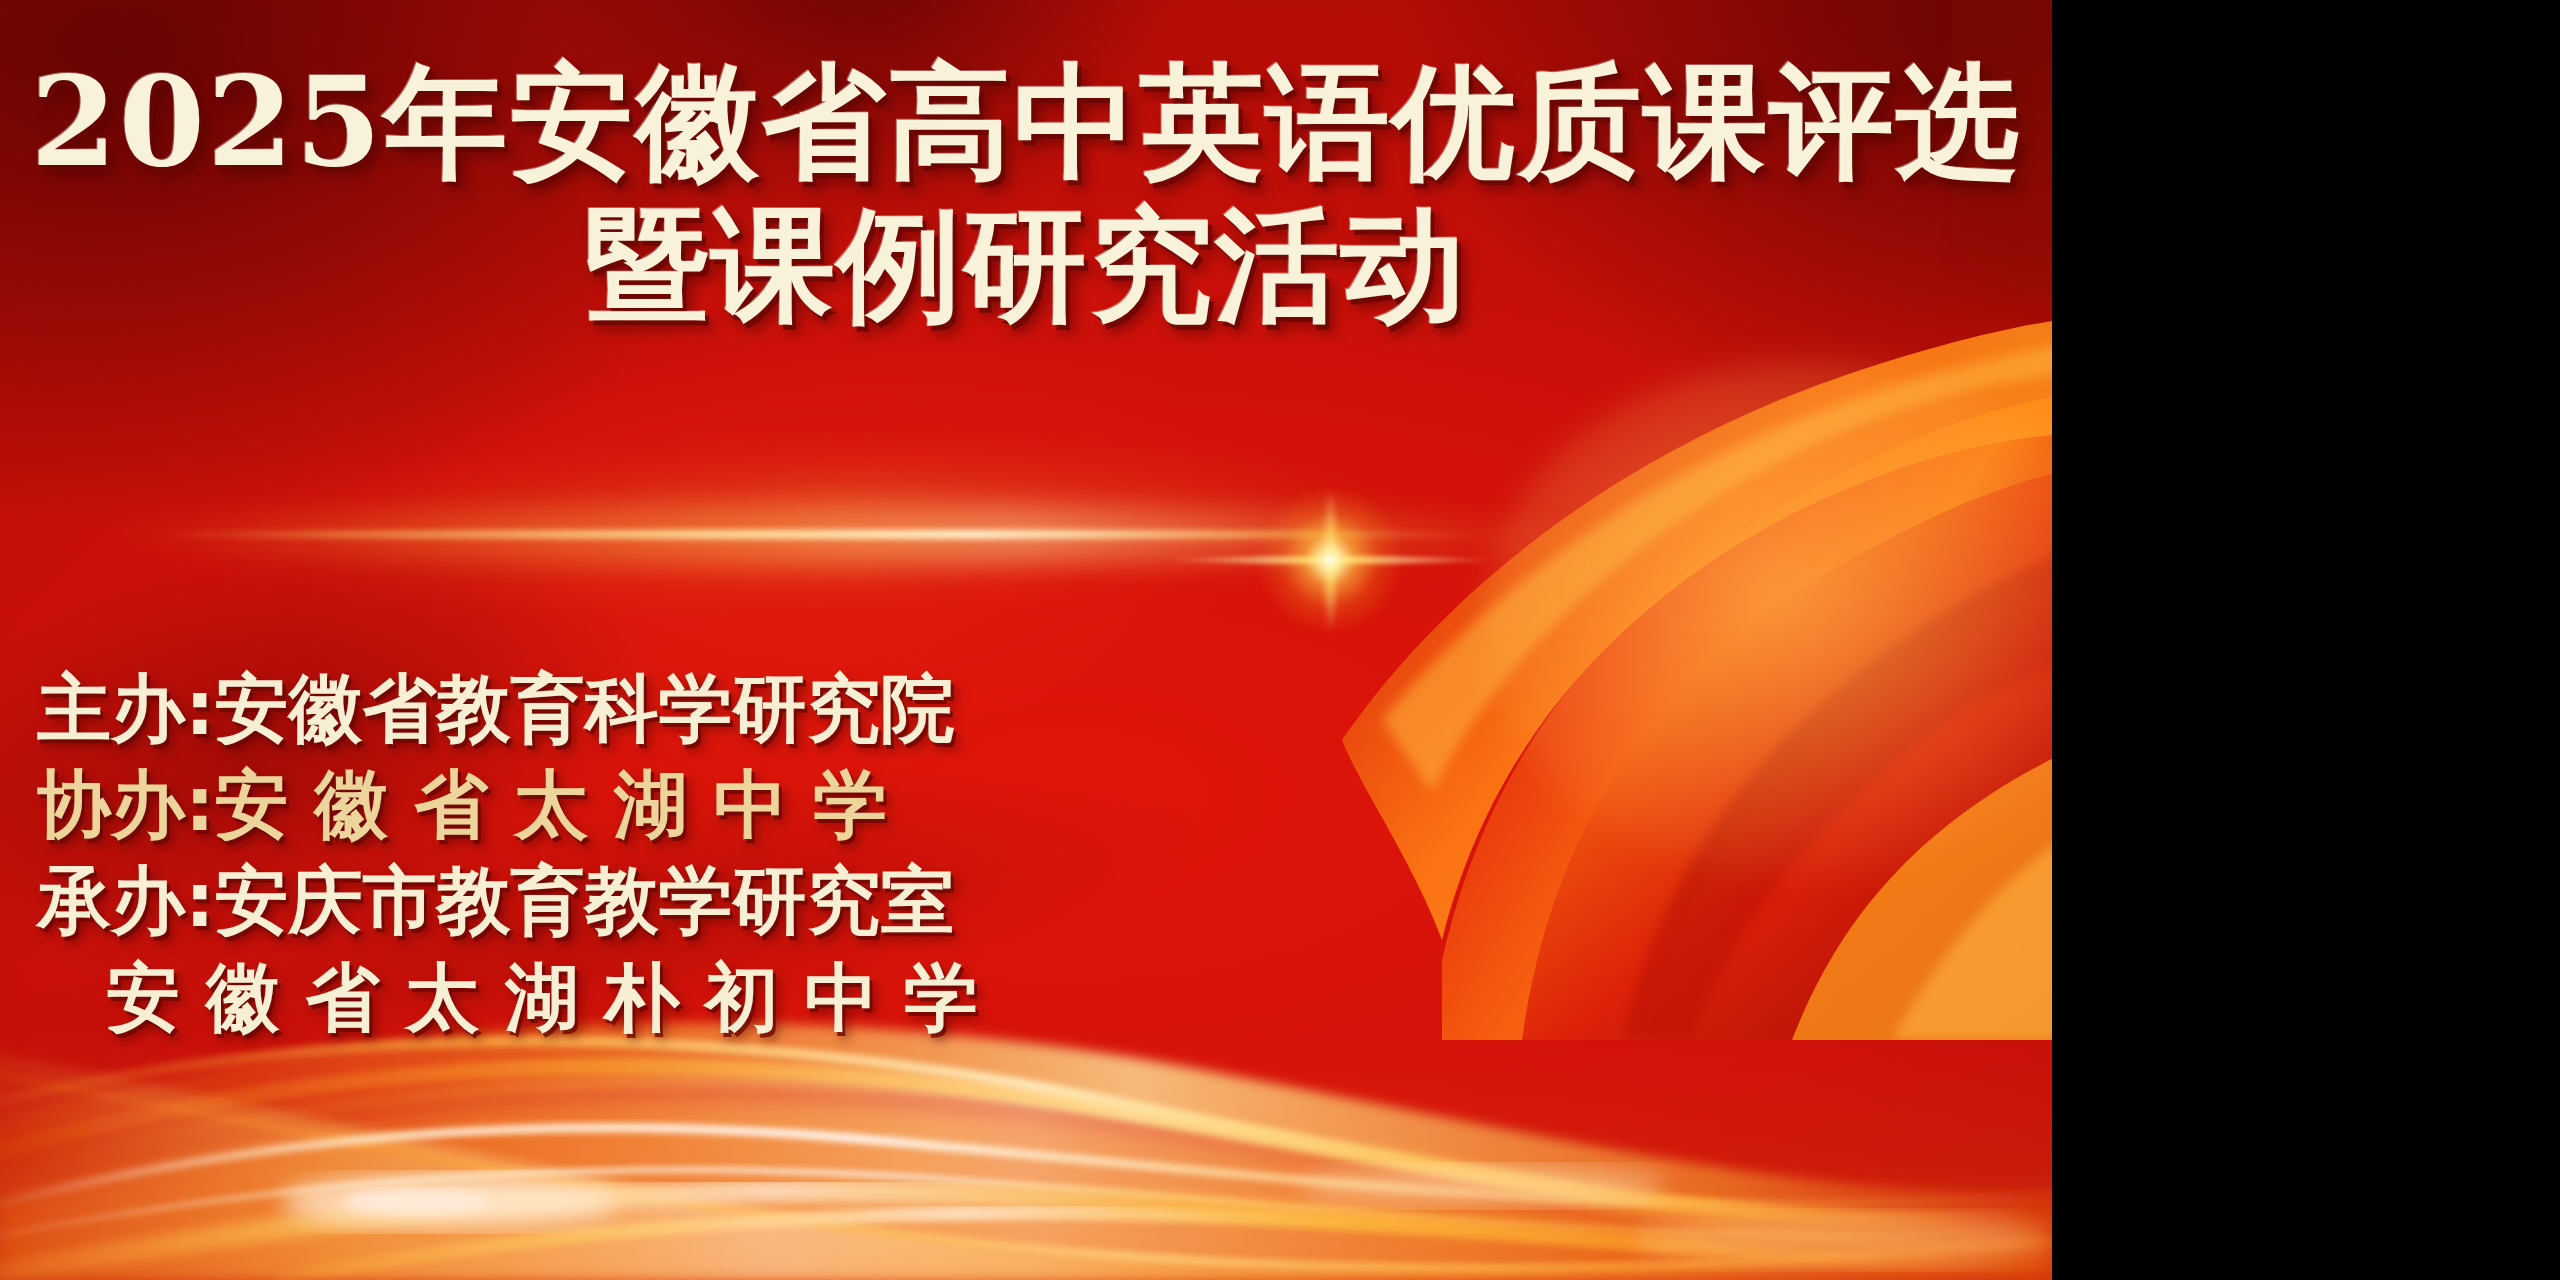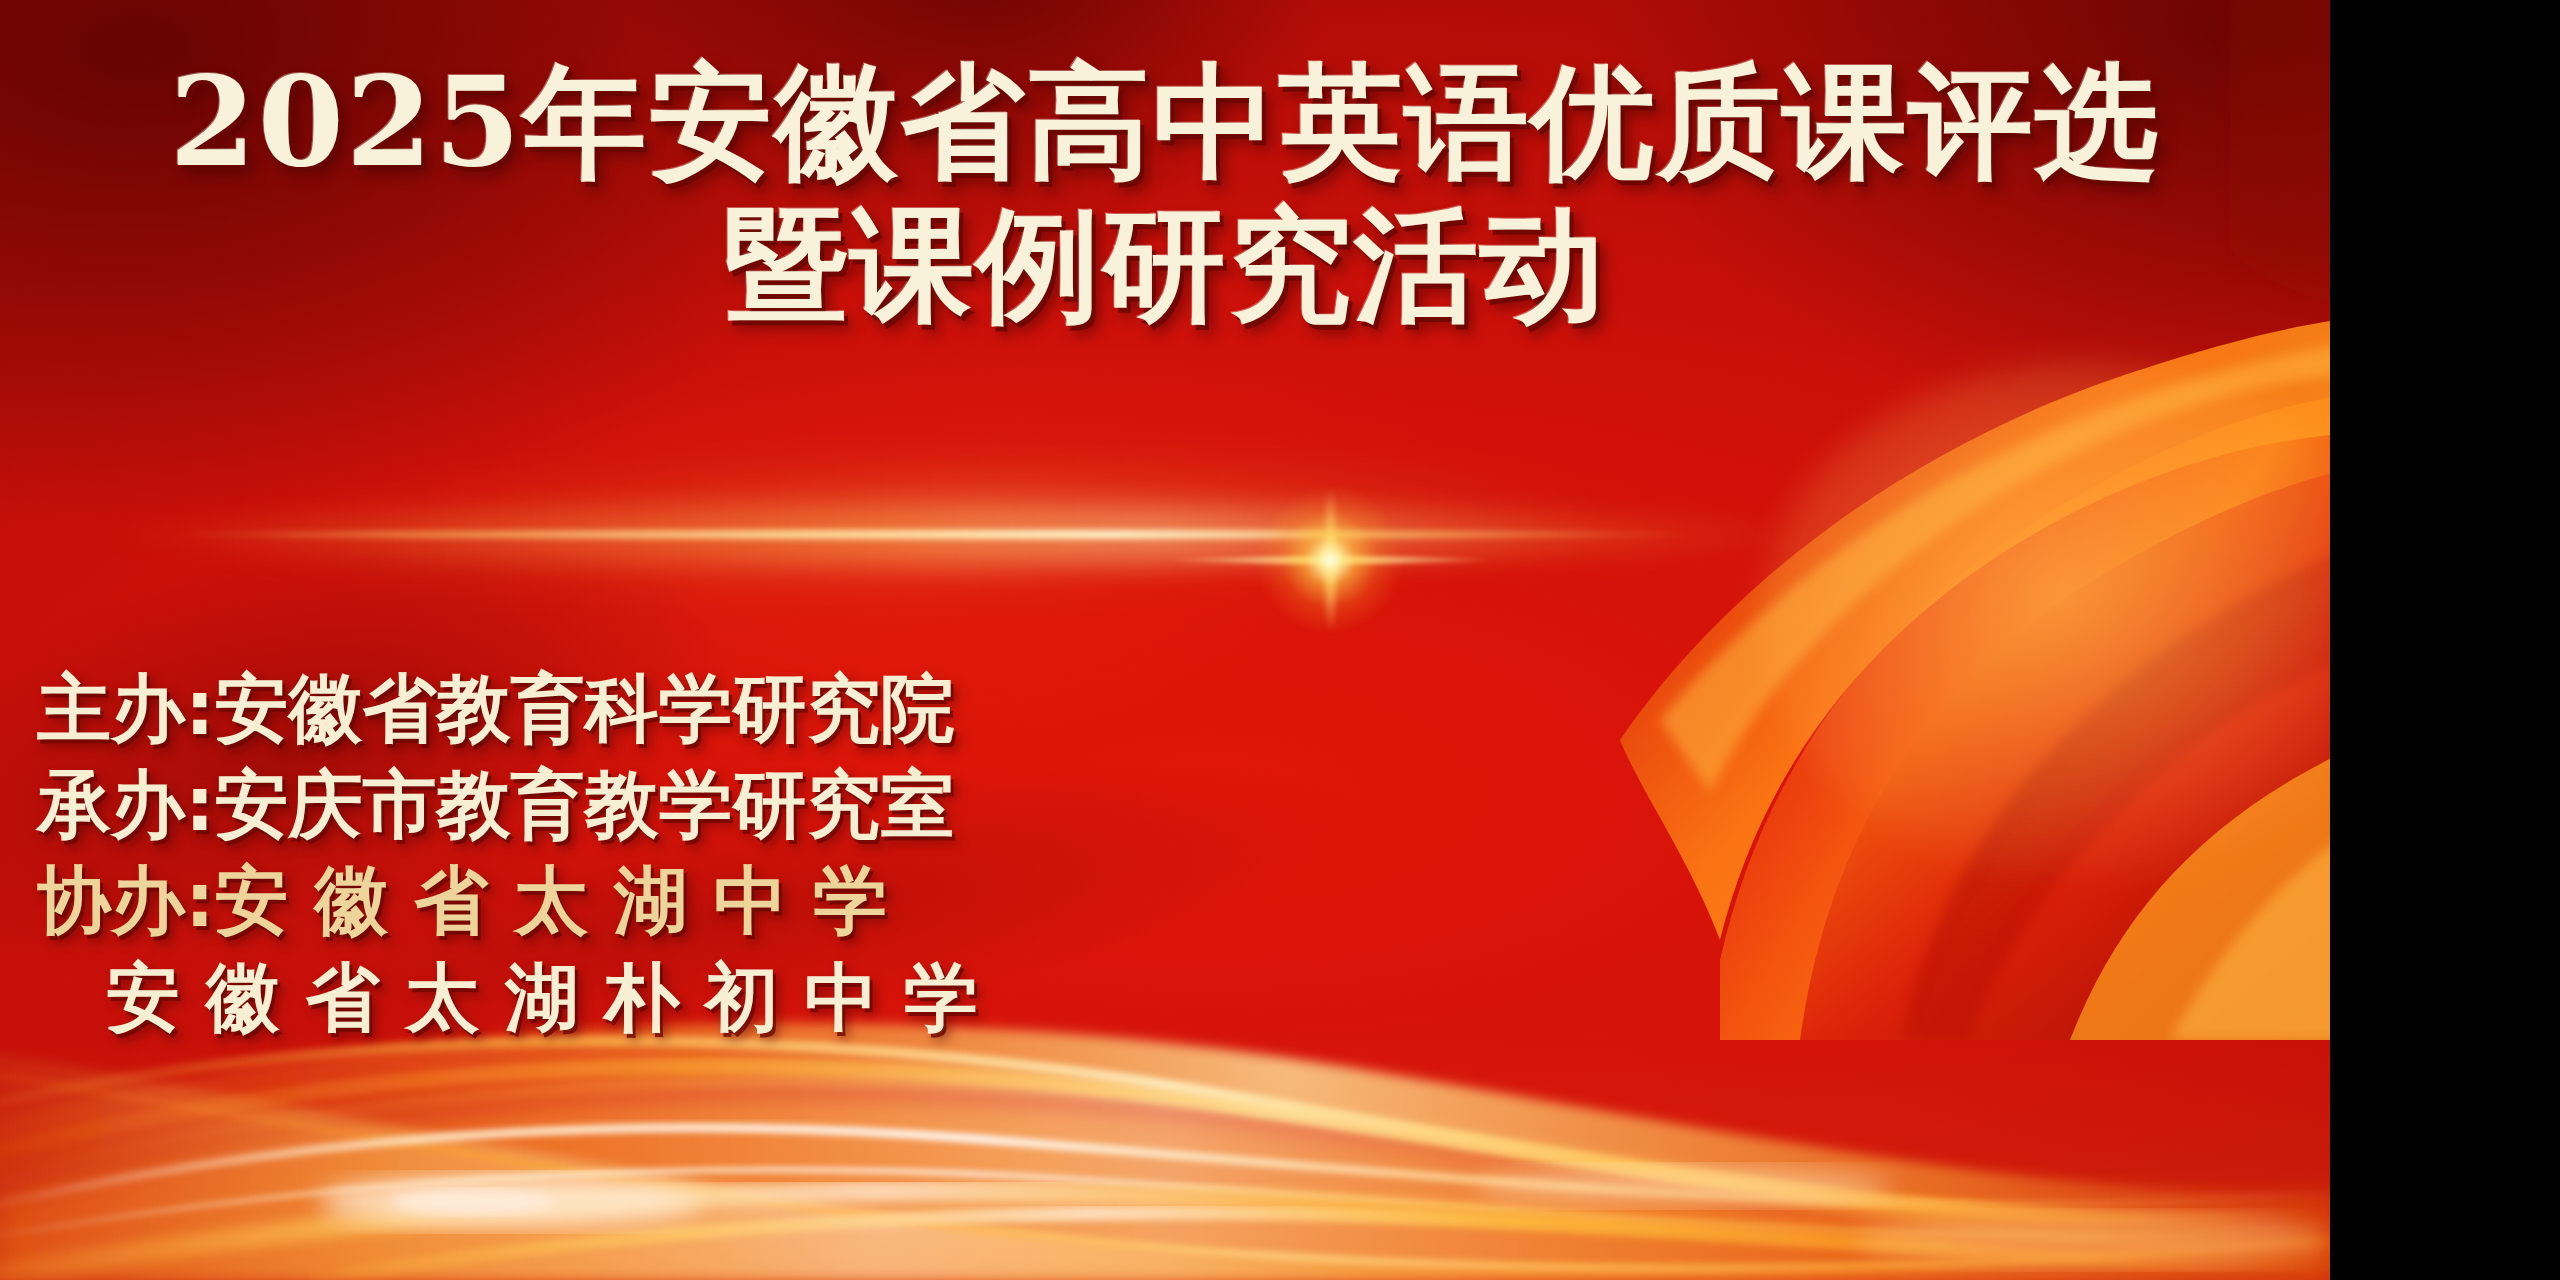--- a/index.html
+++ b/index.html
@@ -1,20 +1,20 @@
 <!DOCTYPE html>
 <html><head>
 <meta charset="utf-8">
 <style>
   html,body{margin:0;padding:0;background:#000;}
   body{font-family:"Liberation Sans","DejaVu Sans",sans-serif;}
 
   #banner{
     position:relative;
-    width:2330px;height:1280px;
+    width:2052px;height:1280px;
     overflow:hidden;
     background:#c9130a;
     isolation:isolate;
   }
 
   
   .bg-base{
     position:absolute;inset:0;
     background:
       radial-gradient(ellipse 120% 90% at 52% 62%, #e01609 0%, #d0110a 36%, #b00c06 72%, #8e0704 100%);
@@ -327,27 +327,27 @@
       <div class="title-line one">2025年安徽省高中英语优质课评选</div>
       <div class="title-line two">暨课例研究活动</div>
     </div>
 
     <div class="org-block">
 
       <div class="org-line">
         <span class="lbl">主办:</span><span>安徽省教育科学研究院</span>
       </div>
 
+      <div class="org-line gold">
+        <span class="lbl">协办:</span><span>安 徽 省 太 湖 中 学</span>
+      </div>
+
       <div class="org-line">
         <span class="lbl">承办:</span><span>安庆市教育教学研究室</span>
       </div>
 
-      <div class="org-line gold">
-        <span class="lbl">协办:</span><span>安 徽 省 太 湖 中 学</span>
-      </div>
-
       <div class="org-line indent">
         <span>安 徽 省 太 湖 朴 初 中 学</span>
       </div>
 
     </div>
   </div>
 </div>
 
 </body></html>

